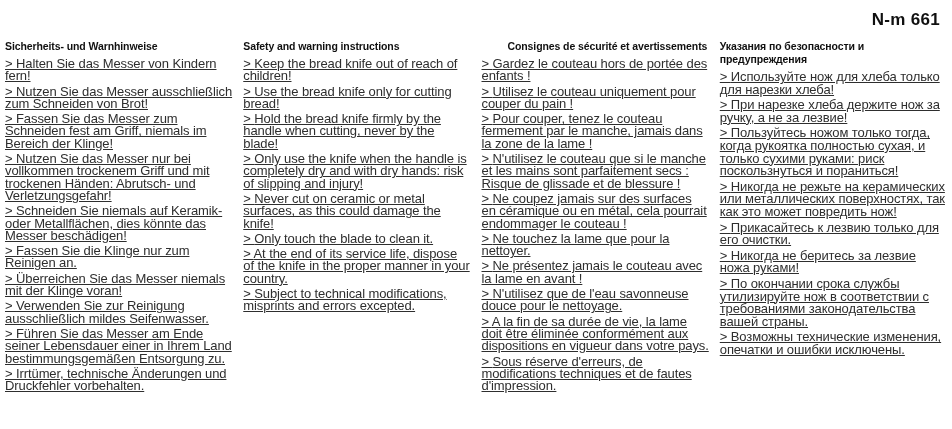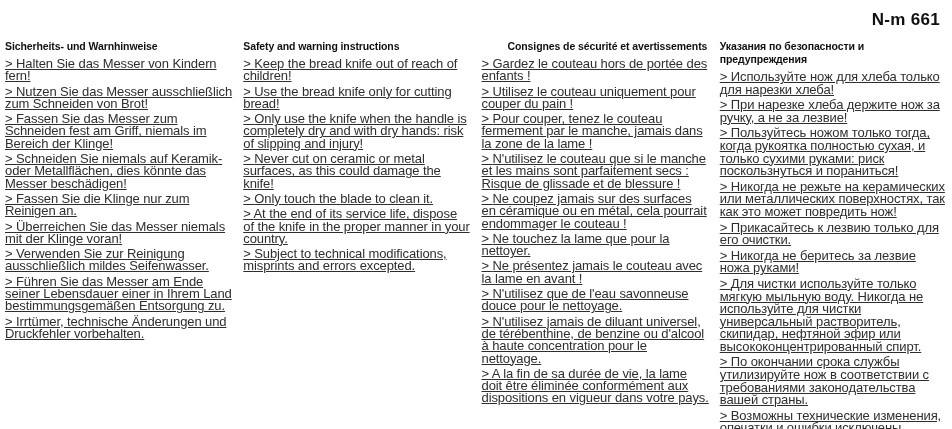--- a/index.html
+++ b/index.html
@@ -65,66 +65,67 @@
 
 <div class="page">
   <div class="model">N-m 661</div>
   <div class="columns" id="columns">
   <section class="col col-de">
     <h2 class="col-heading">Sicherheits- und Warnhinweise</h2>
     <div class="col-items">
           <p class="item"><span class="bullet">&gt; </span>Halten Sie das Messer von Kindern fern!</p>
           <p class="item"><span class="bullet">&gt; </span>Nutzen Sie das Messer ausschließlich zum Schneiden von Brot!</p>
           <p class="item"><span class="bullet">&gt; </span>Fassen Sie das Messer zum Schneiden fest am Griff, niemals im Bereich der Klinge!</p>
+          <p class="item"><span class="bullet">&gt; </span>Nutzen Sie das Messer nur bei vollkommen trockenem Griff und mit trockenen Händen: Abrutsch- und Verletzungsgefahr!</p>
           <p class="item"><span class="bullet">&gt; </span>Schneiden Sie niemals auf Keramik- oder Metallflächen, dies könnte das Messer beschädigen!</p>
           <p class="item"><span class="bullet">&gt; </span>Fassen Sie die Klinge nur zum Reinigen an.</p>
           <p class="item"><span class="bullet">&gt; </span>Überreichen Sie das Messer niemals mit der Klinge voran!</p>
           <p class="item"><span class="bullet">&gt; </span>Verwenden Sie zur Reinigung ausschließlich mildes Seifenwasser.</p>
           <p class="item"><span class="bullet">&gt; </span>Führen Sie das Messer am Ende seiner Lebensdauer einer in Ihrem Land bestimmungsgemäßen Entsorgung zu.</p>
           <p class="item"><span class="bullet">&gt; </span>Irrtümer, technische Änderungen und Druckfehler vorbehalten.</p>
         </div>
   </section>
 
   <section class="col col-en">
     <h2 class="col-heading">Safety and warning instructions</h2>
     <div class="col-items">
           <p class="item"><span class="bullet">&gt; </span>Keep the bread knife out of reach of children!</p>
           <p class="item"><span class="bullet">&gt; </span>Use the bread knife only for cutting bread!</p>
+          <p class="item"><span class="bullet">&gt; </span>Hold the bread knife firmly by the handle when cutting, never by the blade!</p>
           <p class="item"><span class="bullet">&gt; </span>Only use the knife when the handle is completely dry and with dry hands: risk of slipping and injury!</p>
           <p class="item"><span class="bullet">&gt; </span>Never cut on ceramic or metal surfaces, as this could damage the knife!</p>
           <p class="item"><span class="bullet">&gt; </span>Only touch the blade to clean it.</p>
           <p class="item"><span class="bullet">&gt; </span>At the end of its service life, dispose of the knife in the proper manner in your country.</p>
           <p class="item"><span class="bullet">&gt; </span>Subject to technical modifications, misprints and errors excepted.</p>
         </div>
   </section>
 
   <section class="col col-fr">
     <h2 class="col-heading">Consignes de sécurité et avertissements</h2>
     <div class="col-items">
           <p class="item"><span class="bullet">&gt; </span>Gardez le couteau hors de portée des enfants !</p>
           <p class="item"><span class="bullet">&gt; </span>Utilisez le couteau uniquement pour couper du pain !</p>
           <p class="item"><span class="bullet">&gt; </span>Pour couper, tenez le couteau fermement par le manche, jamais dans la zone de la lame !</p>
           <p class="item"><span class="bullet">&gt; </span>N'utilisez le couteau que si le manche et les mains sont parfaitement secs : Risque de glissade et de blessure !</p>
           <p class="item"><span class="bullet">&gt; </span>Ne coupez jamais sur des surfaces en céramique ou en métal, cela pourrait endommager le couteau !</p>
           <p class="item"><span class="bullet">&gt; </span>Ne touchez la lame que pour la nettoyer.</p>
           <p class="item"><span class="bullet">&gt; </span>Ne présentez jamais le couteau avec la lame en avant !</p>
           <p class="item"><span class="bullet">&gt; </span>N'utilisez que de l'eau savonneuse douce pour le nettoyage.</p>
-          <p class="item"><span class="bullet">&gt; </span>N'utilisez jamais de diluant universel, de térébenthine, de benzine ou d'alcool à haute concentration pour le nettoyage.</p>
           <p class="item"><span class="bullet">&gt; </span>A la fin de sa durée de vie, la lame doit être éliminée conformément aux dispositions en vigueur dans votre pays.</p>
+          <p class="item"><span class="bullet">&gt; </span>Sous réserve d'erreurs, de modifications techniques et de fautes d'impression.</p>
         </div>
   </section>
 
   <section class="col col-ru">
     <h2 class="col-heading">Указания по безопасности и предупреждения</h2>
     <div class="col-items">
           <p class="item"><span class="bullet">&gt; </span>Используйте нож для хлеба только для нарезки хлеба!</p>
           <p class="item"><span class="bullet">&gt; </span>При нарезке хлеба держите нож за ручку, а не за лезвие!</p>
           <p class="item"><span class="bullet">&gt; </span>Пользуйтесь ножом только тогда, когда рукоятка полностью сухая, и только сухими руками: риск поскользнуться и пораниться!</p>
           <p class="item"><span class="bullet">&gt; </span>Никогда не режьте на керамических или металлических поверхностях, так как это может повредить нож!</p>
           <p class="item"><span class="bullet">&gt; </span>Прикасайтесь к лезвию только для его очистки.</p>
           <p class="item"><span class="bullet">&gt; </span>Никогда не беритесь за лезвие ножа руками!</p>
-          <p class="item"><span class="bullet">&gt; </span>Для чистки используйте только мягкую мыльную воду. Никогда не используйте для чистки универсальный растворитель, скипидар, нефтяной эфир или высококонцентрированный спирт.</p>
           <p class="item"><span class="bullet">&gt; </span>По окончании срока службы утилизируйте нож в соответствии с требованиями законодательства вашей страны.</p>
           <p class="item"><span class="bullet">&gt; </span>Возможны технические изменения, опечатки и ошибки исключены.</p>
         </div>
   </section>
 </div>
 </div>
 
 </body></html>

